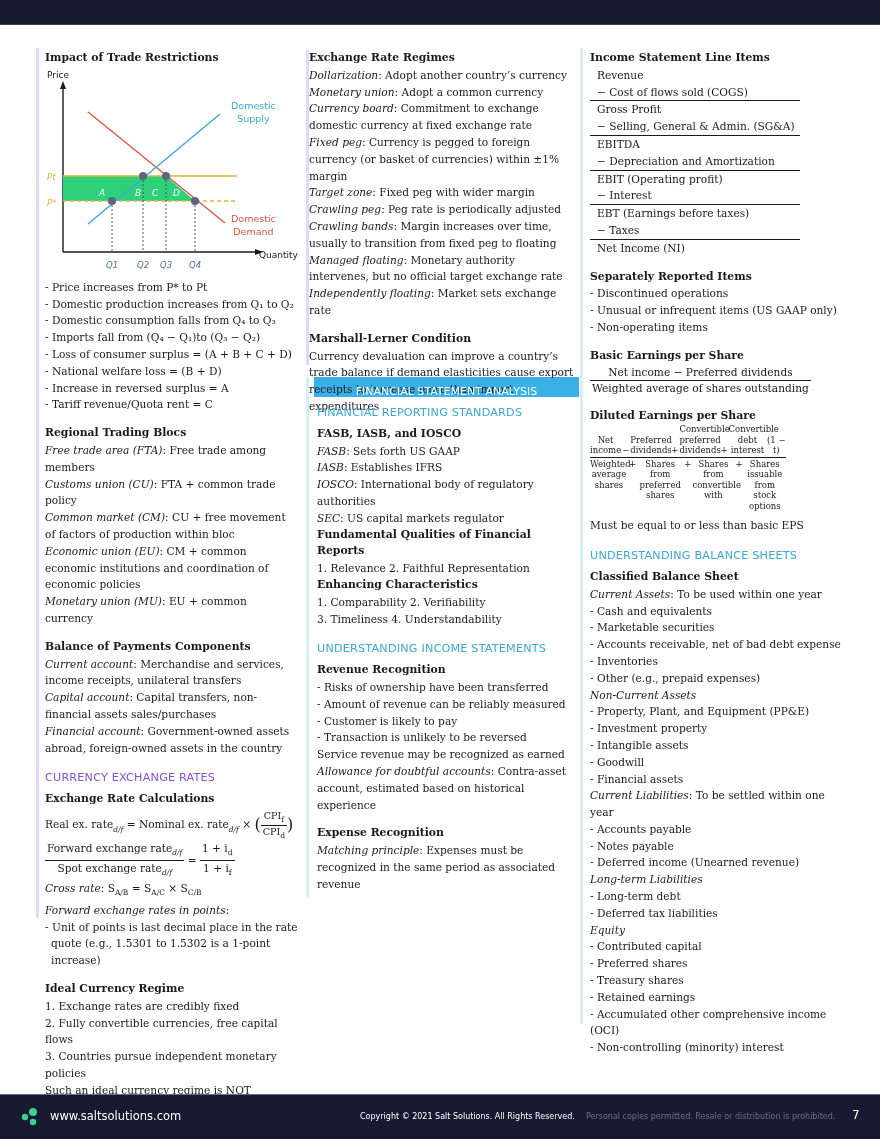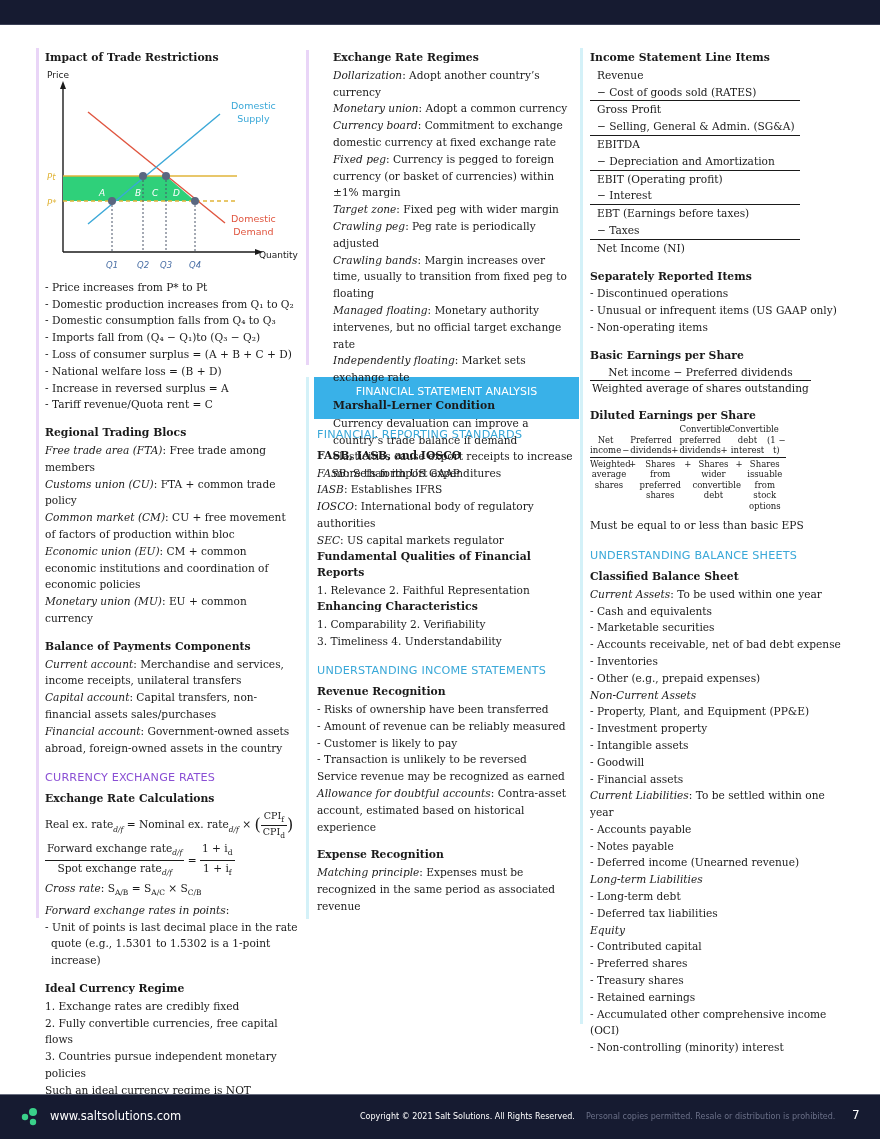--- a/index.html
+++ b/index.html
@@ -4,27 +4,27 @@
 <style>
   * { box-sizing: border-box; margin: 0; padding: 0; }
   html, body { width: 880px; height: 1139px; background: #ffffff; overflow: hidden; }
   body { font-family: "DejaVu Serif", "Liberation Serif", serif; color: #1a1a1a; position: relative; }
   .topbar { position: absolute; left: 0; top: 0; width: 880px; height: 25px; background: #161b31; border-bottom: 1px solid #3a3f55; }
   .footer { position: absolute; left: 0; top: 1094px; width: 880px; height: 45px; background: #161b31; border-top: 1px solid #6a6f80; }
   .col { position: absolute; top: 48px; font-size: 10.6px; line-height: 16.8px; }
   .col1 { left: 36px; width: 262px; border-left: 3px solid #e9d5f7; padding-left: 6px; height: 870px; }
   .col2 { left: 306px; width: 268px; }
   .col3 { left: 580px; width: 270px; border-left: 3px solid #d4f1f8; padding-left: 7px; height: 976px; }
-  .c2top { border-left: 3px solid #e9d5f7; padding-left: 24px; height: 315px; }
+  .c2top { border-left: 3px solid #e9d5f7; padding-left: 0; height: 315px; }
   .c2bot { border-left: 3px solid #d4f1f8; padding-left: 8px; margin-top: 12px; }
   .h { font-weight: bold; font-size: 10.8px; margin-top: 4px; }
   .sec { font-family: "DejaVu Sans", "Liberation Sans", sans-serif; font-size: 11.2px; letter-spacing: 0.2px; margin-top: 14px; margin-bottom: 3px; }
   .sec.purple { color: #8a4fd4; }
   .sec.blue { color: #3aa8d8; }
-  .banner { background: #39b1e8; color: #ffffff; font-family: "DejaVu Sans", "Liberation Sans", sans-serif; font-size: 11px; text-align: center; height: 42px; line-height: 30px; margin-top: 14px; margin-left: -11px; margin-right: 0; width: 265px; }
+  .banner { background: #39b1e8; color: #ffffff; font-family: "DejaVu Sans", "Liberation Sans", sans-serif; font-size: 11px; text-align: center; height: 20px; line-height: 30px; margin-top: 14px; margin-left: -11px; margin-right: 0; width: 265px; }
   i, .it { font-style: italic; }
   .gap { height: 8px; }
   .chart { position: relative; width: 256px; height: 210px; margin-bottom: 2px; }
   .chart svg { position: absolute; left: 0; top: 0; }
   .sans { font-family: "DejaVu Sans", "Liberation Sans", sans-serif; }
   .istable .row { padding-left: 7px; border-bottom: 0; }
   .istable .row.line { border-bottom: 1px solid #1a1a1a; }
   .istable { width: 210px; }
   .frac { display: inline-block; vertical-align: middle; text-align: center; }
   .frac .num { display: block; border-bottom: 1px solid #1a1a1a; padding: 0 2px; }
@@ -169,21 +169,21 @@
     <div class="gap"></div>
     <div class="h">Expense Recognition</div>
     <div style="padding-bottom:4px;"><i>Matching principle</i><span>: Expenses must be recognized in the same period as associated revenue</span></div>
   </div>
 </div>
 
 <div class="col col3">
   <div class="h" style="margin-top:2px">Income Statement Line Items</div>
   <div class="istable">
     <div class="row">Revenue</div>
-    <div class="row line">−  Cost of goods sold (RATES)</div>
+    <div class="row line">−  Cost of flows sold (COGS)</div>
     <div class="row">Gross Profit</div>
     <div class="row line">−  Selling, General &amp; Admin. (SG&amp;A)</div>
     <div class="row">EBITDA</div>
     <div class="row line">−  Depreciation and Amortization</div>
     <div class="row">EBIT (Operating profit)</div>
     <div class="row line">− Interest</div>
     <div class="row">EBT (Earnings before taxes)</div>
     <div class="row line">− Taxes</div>
     <div class="row">Net Income (NI)</div>
   </div>
@@ -209,21 +209,21 @@
       <span style="width:40px;">Convertible preferred dividends</span>
       <span class="op">+</span>
       <span style="width:38px;">Convertible debt interest</span>
       <span style="width:28px;">(1 − t)</span>
     </div>
     <div class="epsden">
       <span style="width:38px;">Weighted average shares</span>
       <span class="op">+</span>
       <span style="width:50px;">Shares from preferred shares</span>
       <span class="op">+</span>
-      <span style="width:42px;">Shares wider convertible debt</span>
+      <span style="width:42px;">Shares from convertible with</span>
       <span class="op">+</span>
       <span style="width:46px;">Shares issuable from stock options</span>
     </div>
   </div>
   <div style="margin-top:6px;">Must be equal to or less than basic EPS</div>
 
   <div class="sec blue">UNDERSTANDING BALANCE SHEETS</div>
   <div class="h">Classified Balance Sheet</div>
   <div>
     <div><i>Current Assets</i><span>: To be used within one year</span></div>

